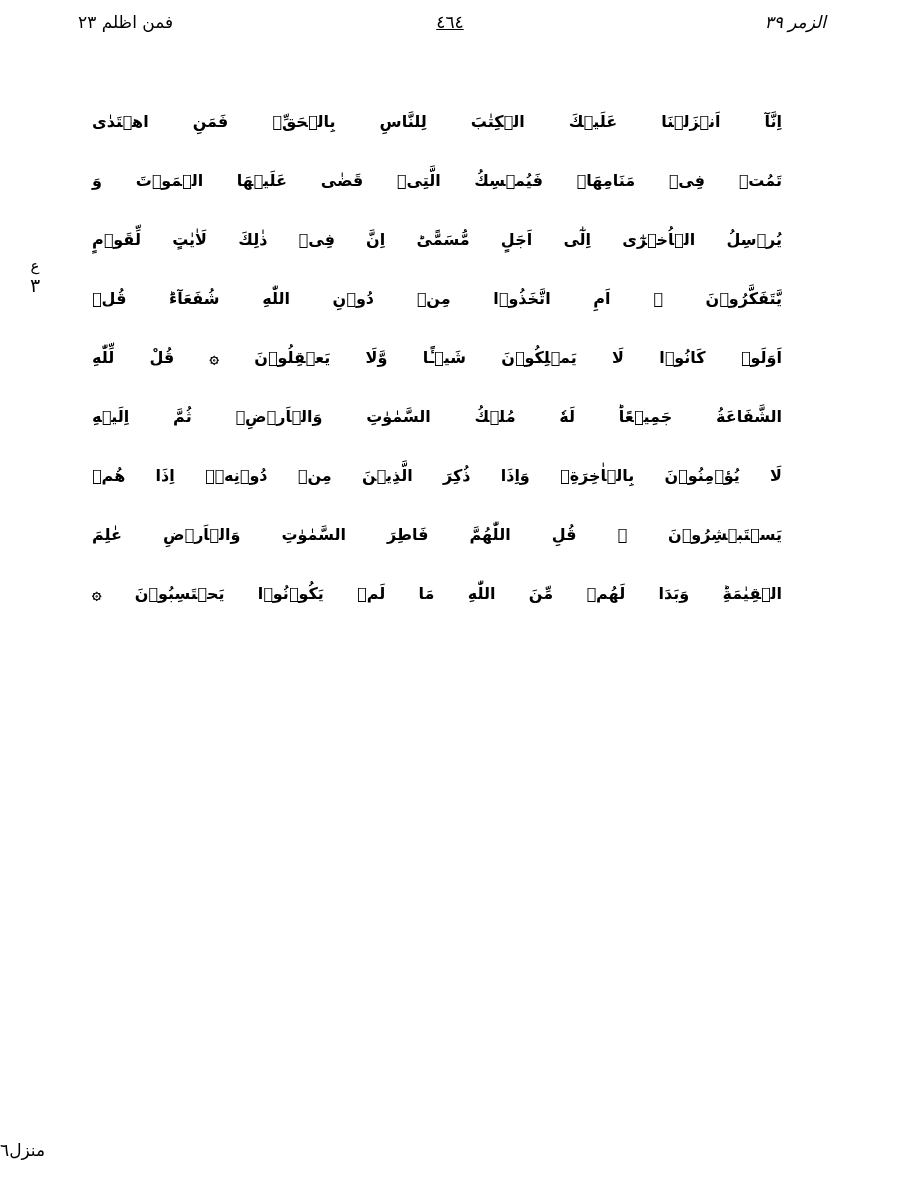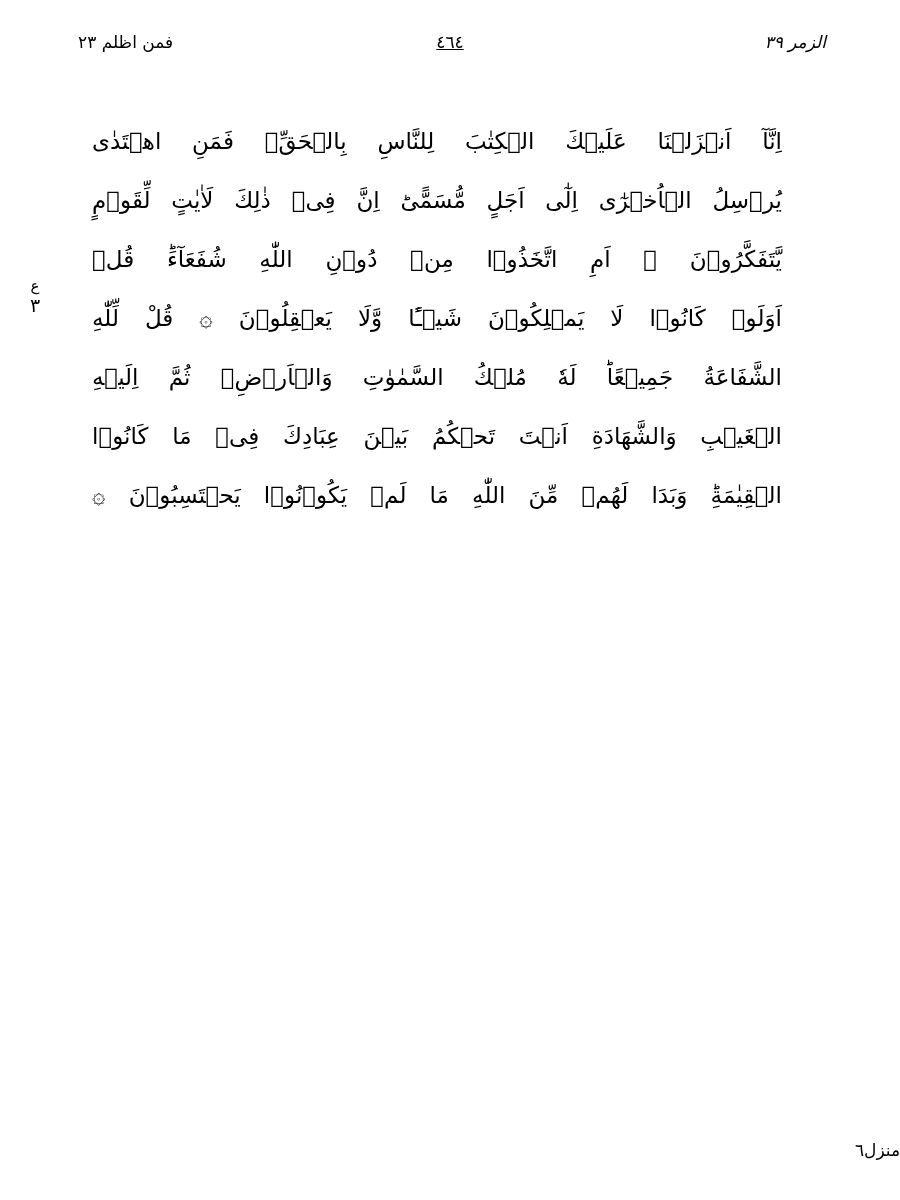--- a/index.html
+++ b/index.html
@@ -23,21 +23,20 @@
     display: flex;
     flex-direction: column;
   }
 
   
   .page-header {
     position: relative;
     height: 52px;
     flex: 0 0 auto;
     direction: rtl;
-    margin-top: 20px;
   }
   .page-header .hdr-item {
     position: absolute;
     top: 14px;
     font-size: 17px;
     font-family: "DejaVu Sans", sans-serif;
     white-space: nowrap;
     line-height: 1;
   }
   .hdr-right {
@@ -62,28 +61,28 @@
   }
 
   .ayah-lines {
     list-style: none;
     margin: 0;
     padding: 0;
   }
 
   .ayah-lines li {
     font-family: "DejaVu Sans", sans-serif;
-    font-size: 23px;
+    font-size: 16px;
     line-height: 59px;
     text-align: justify;
     text-align-last: justify;
     white-space: nowrap;
     letter-spacing: 0px;
     word-spacing: 1px;
-    font-weight: 400;
+    font-weight: 700;
   }
 
   
   .side-marker {
     position: absolute;
     top: 206px;
     left: 18px;
     width: 34px;
     text-align: center;
     font-size: 20px;
@@ -92,21 +91,21 @@
   }
   .side-marker .mk-top { display: block; font-size: 15px; }
   .side-marker .mk-bot { display: block; font-size: 19px; }
 
   
   .page-footer {
     flex: 0 0 auto;
     height: 60px;
     display: flex;
     align-items: flex-start;
-    justify-content: flex-start;
+    justify-content: flex-end;
     direction: rtl;
   }
   .page-footer .manzil {
     font-size: 17px;
     font-family: "DejaVu Sans", sans-serif;
   }
 </style>
 </head>
 <body>
 
@@ -126,25 +125,27 @@
 
   <div class="text-block">
 
     <div class="side-marker">
       <span class="mk-top">ع</span>
       <span class="mk-bot">٣</span>
     </div>
 
     <ul class="ayah-lines">
       <li>اِنَّآ اَنۡزَلۡنَا عَلَيۡكَ الۡكِتٰبَ لِلنَّاسِ بِالۡحَقِّ​ۚ فَمَنِ اهۡتَدٰى</li>
+      <li>تَمُتۡ فِىۡ مَنَامِهَا​ۚ فَيُمۡسِكُ الَّتِىۡ قَضٰى عَلَيۡهَا الۡمَوۡتَ وَ</li>
       <li>يُرۡسِلُ الۡاُخۡرٰٓى اِلٰٓى اَجَلٍ مُّسَمًّى​ؕ اِنَّ فِىۡ ذٰلِكَ لَاٰيٰتٍ لِّقَوۡمٍ</li>
       <li>يَّتَفَكَّرُوۡنَ ۞ اَمِ اتَّخَذُوۡا مِنۡ دُوۡنِ اللّٰهِ شُفَعَآءَ​ؕ قُلۡ</li>
       <li>اَوَلَوۡ كَانُوۡا لَا يَمۡلِكُوۡنَ شَيۡـًٔا وَّلَا يَعۡقِلُوۡنَ ۞ قُلْ لِّلّٰهِ</li>
       <li>الشَّفَاعَةُ جَمِيۡعًا​ؕ لَهٗ مُلۡكُ السَّمٰوٰتِ وَالۡاَرۡضِ​ۚ ثُمَّ اِلَيۡهِ</li>
-      <li>الۡغَيۡبِ وَالشَّهَادَةِ اَنۡتَ تَحۡكُمُ بَيۡنَ عِبَادِكَ فِىۡ مَا كَانُوۡا</li>
+      <li>لَا يُؤۡمِنُوۡنَ بِالۡاٰخِرَةِ​ۚ وَاِذَا ذُكِرَ الَّذِيۡنَ مِنۡ دُوۡنِهٖۤ اِذَا هُمۡ</li>
+      <li>يَسۡتَبۡشِرُوۡنَ ۞ قُلِ اللّٰهُمَّ فَاطِرَ السَّمٰوٰتِ وَالۡاَرۡضِ عٰلِمَ</li>
       <li>الۡقِيٰمَةِ​ؕ وَبَدَا لَهُمۡ مِّنَ اللّٰهِ مَا لَمۡ يَكُوۡنُوۡا يَحۡتَسِبُوۡنَ ۞</li>
     </ul>
   </div>
 
   <div class="page-footer">
     <span class="manzil">منزل٦</span>
   </div>
 
 </div>
 

